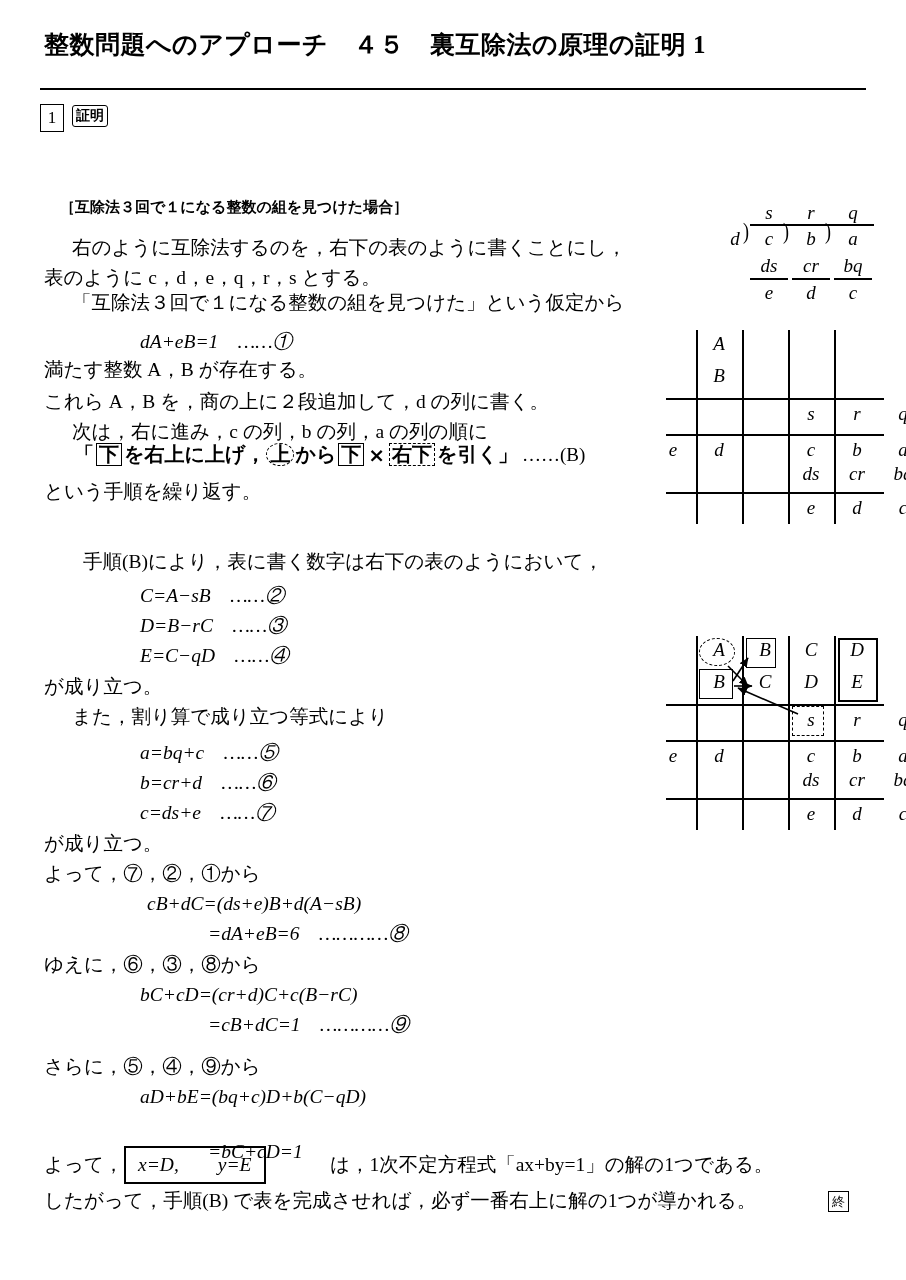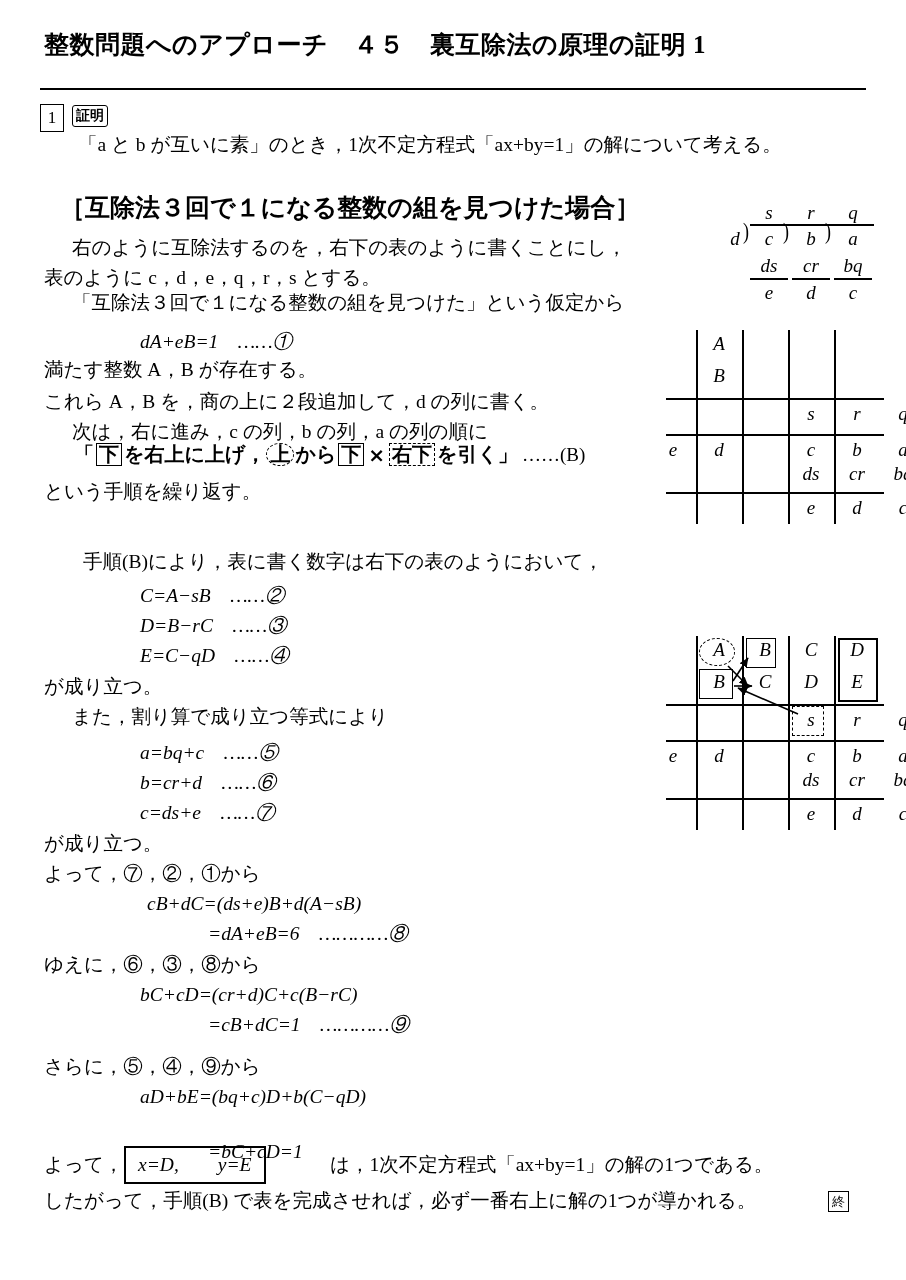--- a/index.html
+++ b/index.html
@@ -200,23 +200,22 @@
 <body>
 
 <div class="page">
 
   <div class="title">整数問題へのアプローチ　４５　裏互除法の原理の証明 1</div>
   <div class="title-rule"></div>
 
   <div class="qnum">1</div>
   <div class="prooftag">証明</div>
 
-  <div class="ln" style="left:78px; top:133px;">「a と b が互いに素」のとき，1次不定方程式「ax+by=1」の解について考える。</div>
-
-  <div class="ln bold" style="left:60px; top:196px; font-size:25px;">［互除法３回で１になる整数の組を見つけた場合］</div>
+
+  <div class="ln bold" style="left:60px; top:196px; font-size:15px;">［互除法３回で１になる整数の組を見つけた場合］</div>
 
   <div class="ln" style="left:72px; top:236px;">右のように互除法するのを，右下の表のように書くことにし，</div>
   <div class="ln" style="left:44px; top:266px;">表のように c，d，e，q，r，s とする。</div>
   <div class="ln" style="left:72px; top:291px;text-align:right;">「互除法３回で１になる整数の組を見つけた」という仮定から</div>
 
   <div class="ln mi" style="left:140px; top:330px;">dA+eB=1　……①</div>
 
   <div class="ln" style="left:44px; top:358px;">満たす整数 A，B が存在する。</div>
   <div class="ln" style="left:44px; top:390px;">これら A，B を，商の上に２段追加して，d の列に書く。</div>
   <div class="ln" style="left:72px; top:420px;">次は，右に進み，c の列，b の列，a の列の順に</div>

